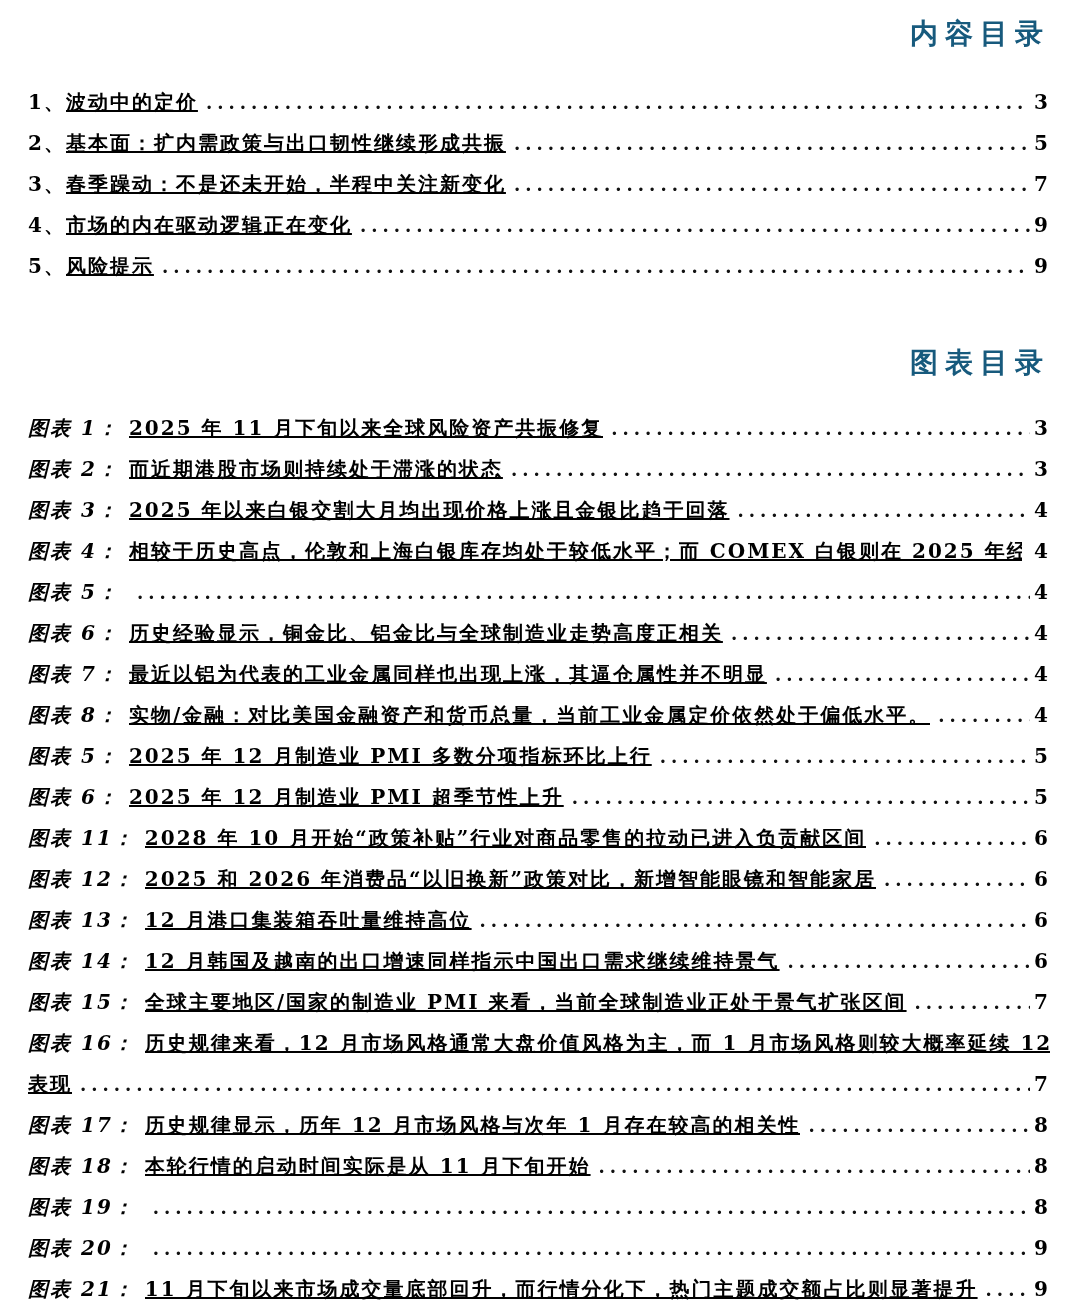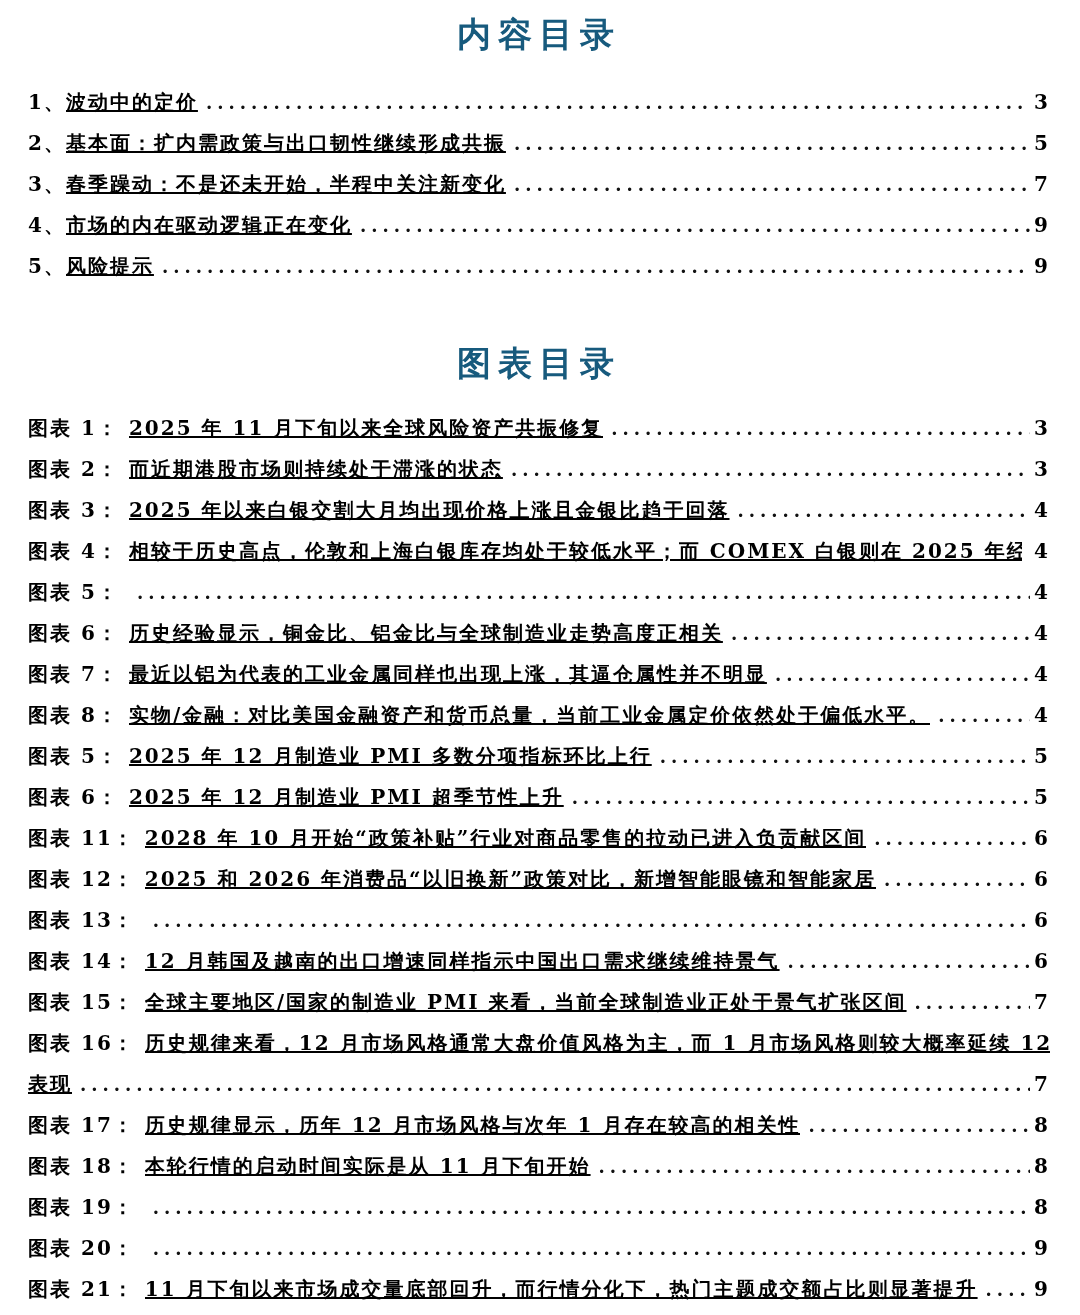--- a/index.html
+++ b/index.html
@@ -14,24 +14,24 @@
     margin: 0 auto;
     background: #ffffff;
     box-sizing: border-box;
     padding: 10px 30px 0 28px;
     font-family: "DejaVu Serif", "Liberation Serif", serif;
     color: #000000;
     overflow: hidden;
   }
   .section-title {
     margin: 0;
-    font-size: 34px;
+    font-size: 28px;
     line-height: 48px;
     font-weight: bold;
-    text-align: center;
+    text-align: right;
     letter-spacing: 7px;
     color: #175A7D;
   }
   .figures-title {
     margin-top: 52px;
   }
   .toc {
     margin-top: 24px;
   }
   .toc.figures {
@@ -46,20 +46,21 @@
     font-weight: bold;
     letter-spacing: 2px;
     white-space: nowrap;
   }
   .toc-label {
     flex: 0 0 auto;
     white-space: pre;
   }
   .toc.figures .toc-label {
     margin-right: 10px;
+    font-style: italic;
   }
   .toc-text {
     flex: 0 1 auto;
     min-width: 0;
     overflow: hidden;
     white-space: nowrap;
     text-decoration: underline;
   }
   .dots {
     flex: 1 1 0;
@@ -190,20 +191,21 @@
         <span class="page-num">6</span>
       </div>
       <div class="toc-row">
         <span class="toc-label">图表 12：</span>
         <span class="toc-text">2025 和 2026 年消费品“以旧换新”政策对比，新增智能眼镜和智能家居</span>
         <span class="dots"></span>
         <span class="page-num">6</span>
       </div>
       <div class="toc-row">
         <span class="toc-label">图表 13：</span>
+        <span class="toc-text">12 月港口集装箱吞吐量维持高位</span>
         <span class="dots"></span>
         <span class="page-num">6</span>
       </div>
       <div class="toc-row">
         <span class="toc-label">图表 14：</span>
         <span class="toc-text">12 月韩国及越南的出口增速同样指示中国出口需求继续维持景气</span>
         <span class="dots"></span>
         <span class="page-num">6</span>
       </div>
       <div class="toc-row">

